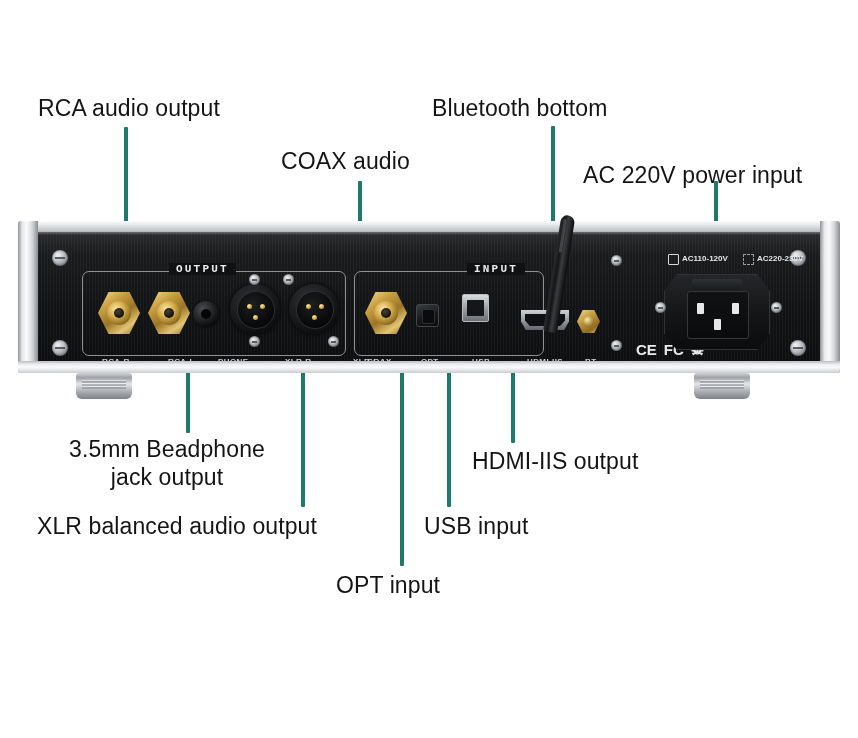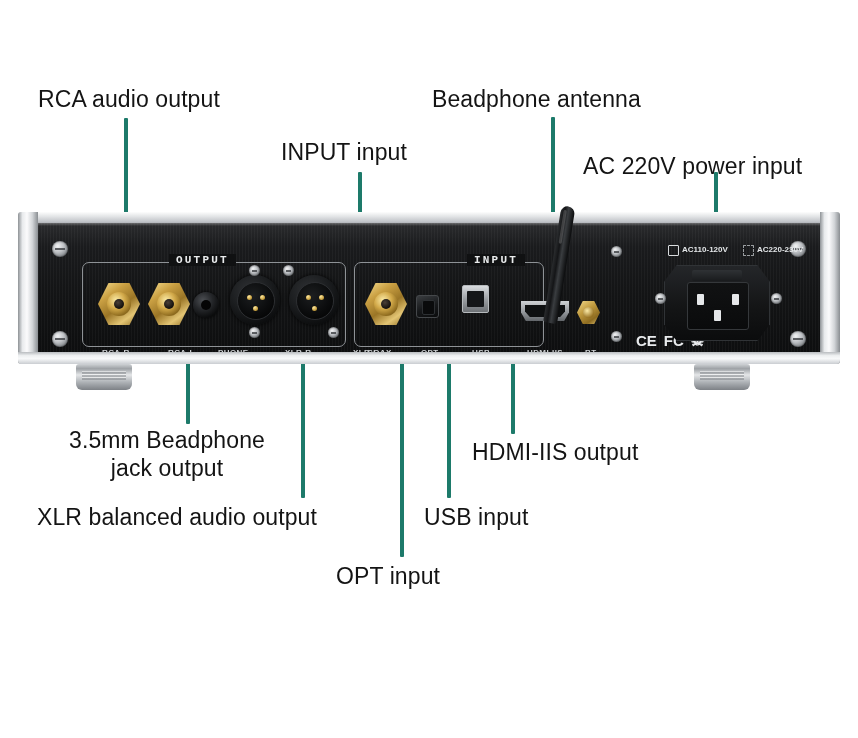--- a/index.html
+++ b/index.html
@@ -1,19 +1,19 @@
 <!DOCTYPE html>
 <html><head>
 <meta charset="utf-8">
 <style>
   html,body{margin:0;padding:0;background:#ffffff;}
   body{width:858px;height:738px;position:relative;overflow:hidden;
        font-family:"Liberation Sans",sans-serif;color:#1a1a1a;}
 
-  .stage{position:absolute;inset:0;}
+  .stage{position:absolute;inset:0;margin-top:9px;}
 
   
   .anno{position:absolute;font-size:23px;line-height:1.22;color:#141414;
         white-space:pre;letter-spacing:.1px;}
   .anno.c{text-align:center;white-space:pre-line;}
 
   
   .lead{position:absolute;background:#1d7a6a;border-radius:1px;}
 
   
@@ -158,23 +158,23 @@
   .cert{position:absolute;display:flex;gap:7px;align-items:center;}
   .cert span{color:#e8eaec;font-size:15px;font-weight:bold;line-height:1;}
 </style>
 </head>
 <body>
 
 <div class="stage">
 
   <div class="anno" style="left:38px;top:85px;">RCA audio output</div>
 
-  <div class="anno" style="left:432px;top:85px;">Beadphone antenna</div>
-
-  <div class="anno" style="left:281px;top:138px;">INPUT input</div>
+  <div class="anno" style="left:432px;top:85px;">Bluetooth bottom</div>
+
+  <div class="anno" style="left:281px;top:138px;">COAX audio</div>
 
   <div class="anno" style="left:583px;top:152px;">AC 220V power input</div>
 
   <div class="anno c" style="left:47px;top:426px;width:240px;">3.5mm Beadphone
 jack output</div>
 
   <div class="anno" style="left:472px;top:438px;">HDMI-IIS output</div>
 
   <div class="anno" style="left:37px;top:503px;">XLR balanced audio output</div>
 

